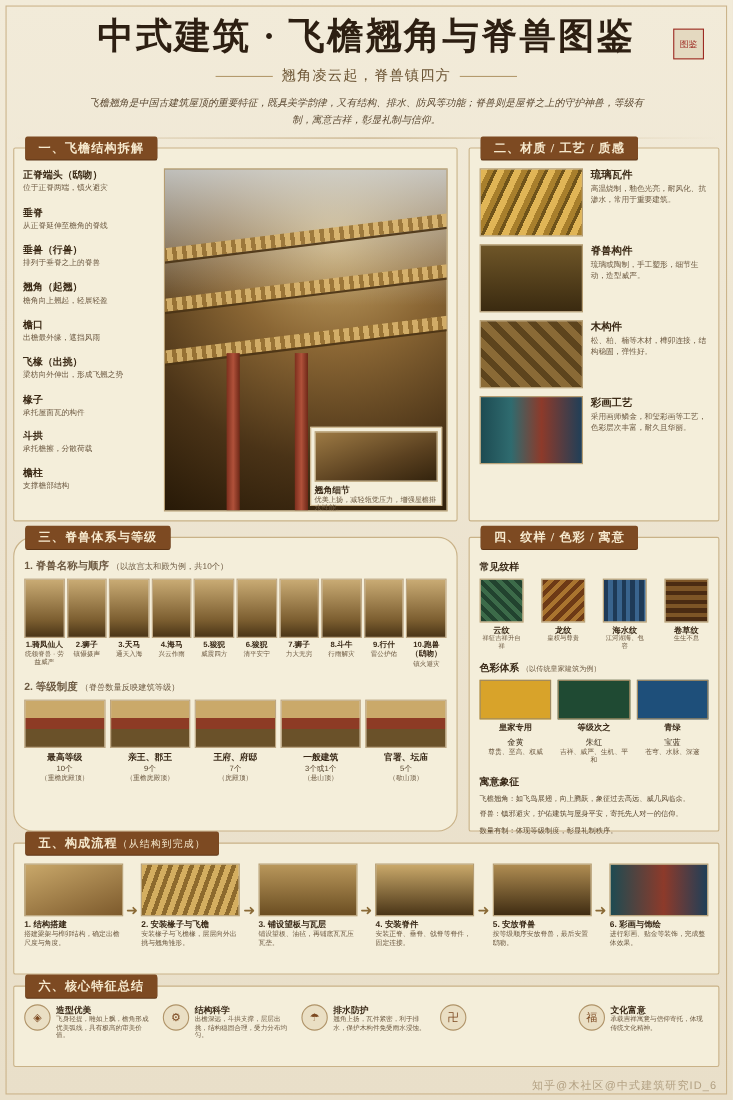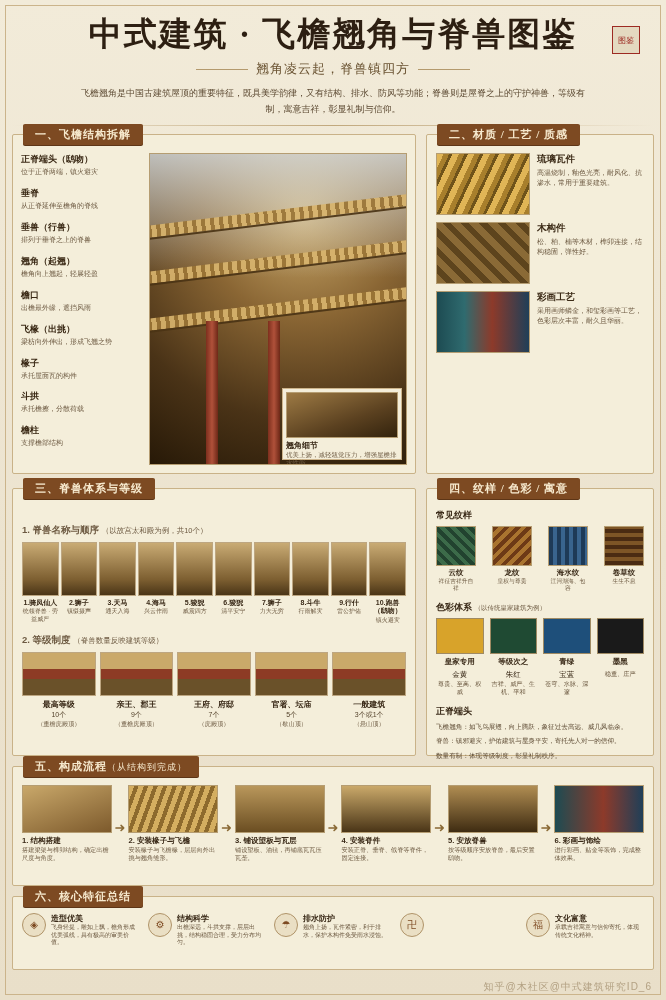--- a/index.html
+++ b/index.html
@@ -35,20 +35,21 @@
   }
   .subtitle{
     margin-top:8px;font-family:"Liberation Serif", serif;
     font-size:13px;color:#6b5433;letter-spacing:1px;
     display:flex;align-items:center;justify-content:center;gap:8px;
   }
   .subtitle .rule{display:inline-block;width:52px;height:1px;background:#b49a6d;}
   .intro{
     margin:8px auto 0;max-width:520px;font-size:9px;line-height:1.7;color:#5d4a33;
     text-align:center;
+    font-style:italic;
   }
   .hrule{height:1px;background:linear-gradient(90deg,transparent,#c1a87d,transparent);margin:8px 0 6px;}
 
   
   .panel{
     background:#f4eeda;border:1px solid #c9b288;border-radius:2px;
     position:relative;box-sizing:border-box;
   }
   .panel-title{
     position:absolute;top:-11px;left:10px;
@@ -91,22 +92,22 @@
   .mat{display:flex;gap:7px;margin-bottom:7px;}
   .mat .mimg{width:92px;height:60px;border:1px solid #b59d72;flex:none;}
   .m1{background:repeating-linear-gradient(115deg,#e0b556 0 6px,#a87f2c 6px 11px,#6f531a 11px 14px);}
   .m2{background:linear-gradient(180deg,#6f5628,#3a2a10);}
   .m3{background:repeating-linear-gradient(45deg,#8a6a36 0 7px,#5d441d 7px 13px);}
   .m4{background:linear-gradient(90deg,#1d4b52,#2f6b6f 30%,#8d3a2a 60%,#1f3f58);}
   .mat .mt{font-size:9.5px;font-weight:bold;color:#3b2a16;}
   .mat .md{font-size:7px;color:#6d5a42;line-height:1.45;margin-top:2px;}
 
   
-  .sec3{width:404px;height:268px;padding:18px 9px 8px;}
-  .sub{font-size:9.5px;font-weight:bold;margin:17px 0 5px;}
+  .sec3{width:404px;height:268px;padding:18px 9px 8px;border-radius:18px;}
+  .sub{font-size:9.5px;font-weight:bold;margin:1px 0 5px;}
   .sub span{font-weight:normal;font-size:7.5px;color:#6d5a42;}
   .beasts{display:flex;gap:2px;}
   .beast{flex:1;text-align:center;}
   .beast .b-img{height:52px;border:1px solid #bda681;background:linear-gradient(180deg,#c9ab74,#7d5f31 70%,#4a3517);}
   .beast .b-n{font-size:7px;font-weight:bold;margin-top:3px;line-height:1.2;}
   .beast .b-d{font-size:6px;color:#6d5a42;line-height:1.25;margin-top:1px;}
   .ranks{display:flex;gap:4px;margin-top:3px;}
   .rank{flex:1;text-align:center;}
   .rank .r-img{height:42px;border:1px solid #bda681;background:linear-gradient(180deg,#caa96a 0 38%,#8d3b25 38% 62%,#6a5129 62%);}
   .rank .r-n{font-size:8px;font-weight:bold;margin-top:3px;}
@@ -237,20 +238,27 @@
     <div class="panel sec2">
       <div class="panel-title">二、材质 / 工艺 / 质感</div>
       <div class="mat">
         <div class="mimg m1"></div>
         <div>
           <div class="mt">琉璃瓦件</div>
           <div class="md">高温烧制，釉色光亮，耐风化、抗渗水，常用于重要建筑。</div>
         </div>
       </div>
       <div class="mat">
+        <div class="mimg m2"></div>
+        <div>
+          <div class="mt">脊兽构件</div>
+          <div class="md">琉璃或陶制，手工塑形，细节生动，造型威严。</div>
+        </div>
+      </div>
+      <div class="mat">
         <div class="mimg m3"></div>
         <div>
           <div class="mt">木构件</div>
           <div class="md">松、柏、楠等木材，榫卯连接，结构稳固，弹性好。</div>
         </div>
       </div>
       <div class="mat">
         <div class="mimg m4"></div>
         <div>
           <div class="mt">彩画工艺</div>
@@ -338,29 +346,29 @@
           <div class="r-d">（重檐庑殿顶）</div>
         </div>
         <div class="rank">
           <div class="r-img"></div>
           <div class="r-n">王府、府邸</div>
           <div class="r-c">7个</div>
           <div class="r-d">（庑殿顶）</div>
         </div>
         <div class="rank">
           <div class="r-img"></div>
+          <div class="r-n">一般建筑</div>
+          <div class="r-c">3个或1个</div>
+          <div class="r-d">（悬山顶）</div>
+        </div>
+        <div class="rank">
+          <div class="r-img"></div>
           <div class="r-n">官署、坛庙</div>
           <div class="r-c">5个</div>
           <div class="r-d">（歇山顶）</div>
-        </div>
-        <div class="rank">
-          <div class="r-img"></div>
-          <div class="r-n">一般建筑</div>
-          <div class="r-c">3个或1个</div>
-          <div class="r-d">（悬山顶）</div>
         </div>
       </div>
     </div>
 
     <div class="panel sec4">
       <div class="panel-title">四、纹样 / 色彩 / 寓意</div>
       <div class="mini-h">常见纹样</div>
       <div class="patterns">
         <div class="pat">
           <div class="p-img p1"></div>
@@ -400,29 +408,23 @@
           <div class="n">等级次之</div>
           <div class="n" style="font-weight:normal;">朱红</div>
           <div class="u">吉祥、威严、生机、平和</div>
         </div>
         <div class="sw">
           <div class="c" style="background:#1E4F7A;"></div>
           <div class="n">青绿</div>
           <div class="n" style="font-weight:normal;">宝蓝</div>
           <div class="u">苍穹、水脉、深邃</div>
         </div>
-        <div class="sw">
-          <div class="c" style="background:#1A1A1A;"></div>
-          <div class="n">墨黑</div>
-          <div class="n" style="font-weight:normal;"></div>
-          <div class="u">稳重、庄严</div>
-        </div>
-      </div>
-
-      <div class="mini-h" style="margin-top:9px;">正脊端头</div>
+      </div>
+
+      <div class="mini-h" style="margin-top:9px;">寓意象征</div>
       <div class="mean">飞檐翘角：如飞鸟展翅，向上腾跃，象征过去高远、威几风临余。</div>
       <div class="mean">脊兽：镇邪避灾，护佑建筑与屋身平安，寄托先人对一的信仰。</div>
       <div class="mean">数量有制：体现等级制度，彰显礼制秩序。</div>
     </div>
   </div>
 
   <div class="panel sec5">
     <div class="panel-title">
       <span>五、构成流程</span><span style="font-weight:normal;font-size:9px;">（从结构到完成）</span>
     </div>

